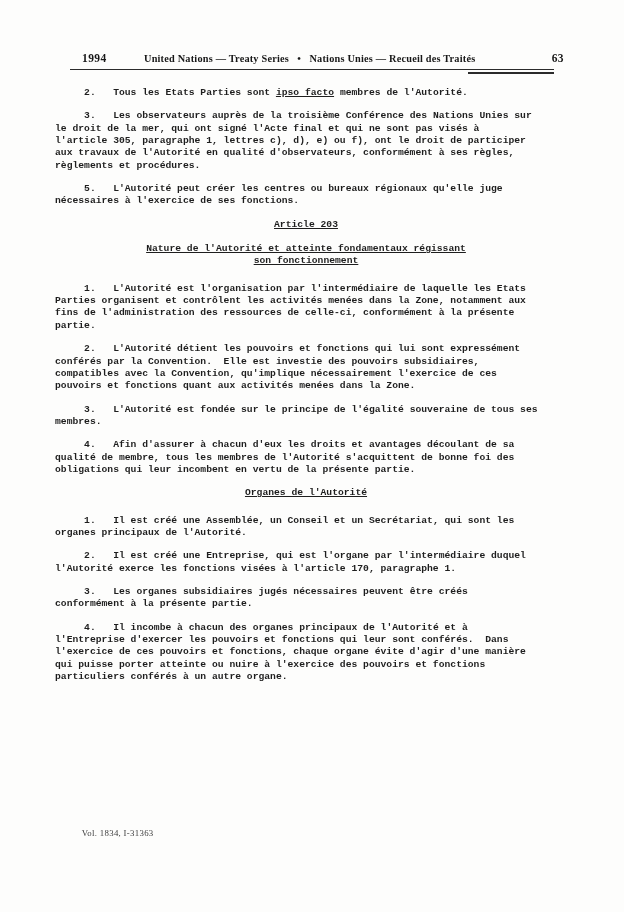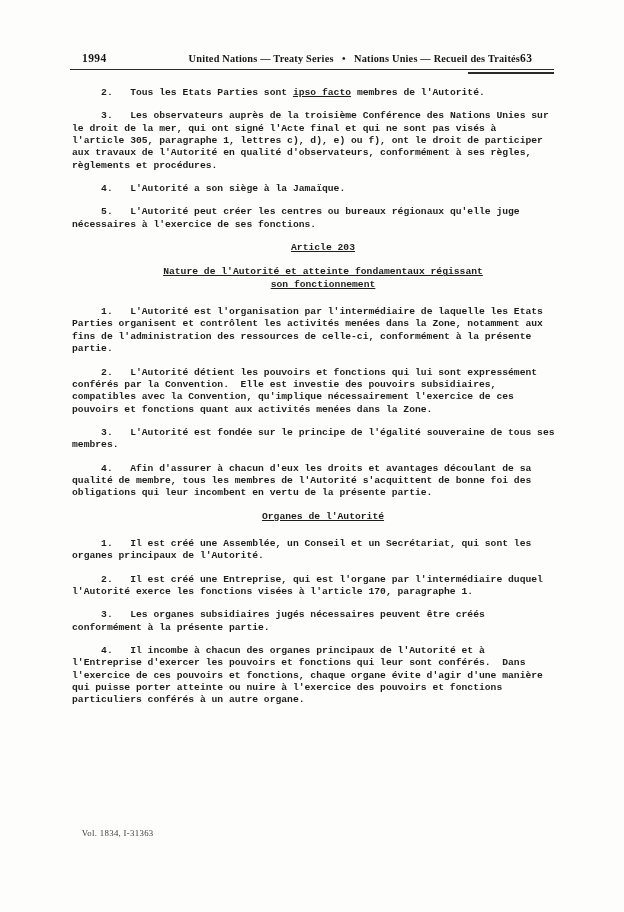--- a/index.html
+++ b/index.html
@@ -33,26 +33,27 @@
     color: #171717;
     margin-left: 26px;
   }
   .header .year {
     width: 62px;
     font-size: 11.5px;
     letter-spacing: 0.4px;
   }
   .header .center {
     flex: 1;
-    text-align: right;
+    text-align: left;
     font-size: 10.3px;
     letter-spacing: 0.2px;
   }
   .header .pagenum {
     width: 44px;
+    text-align: right;
     font-size: 11.5px;
     letter-spacing: 0.4px;
   }
   .rule {
     position: absolute;
     top: 69px;
     left: 70px;
     width: 484px;
     height: 0;
     border-top: 1.8px solid #2b2b2b;
@@ -62,21 +63,21 @@
     top: 72px;
     left: 468px;
     width: 86px;
     height: 0;
     border-top: 2px solid #2b2b2b;
   }
   
   .content {
     position: absolute;
     top: 87px;
-    left: 72px;
+    left: 55px;
     width: 502px;
     font-family: "Liberation Mono", "DejaVu Sans Mono", monospace;
     font-size: 9.7px;
     font-weight: bold;
     line-height: 12.35px;
     color: #1e1e1e;
   }
   .para {
     margin: 0 0 11px 0;
     white-space: pre-wrap;
@@ -123,21 +124,20 @@
   <div class="content">
 
     <div class="para"><span>     2.   Tous les Etats Parties sont </span><span class="u">ipso facto</span><span> membres de l'Autorité.</span></div>
 
     <div class="para">     3.   Les observateurs auprès de la troisième Conférence des Nations Unies sur
 le droit de la mer, qui ont signé l'Acte final et qui ne sont pas visés à
 l'article 305, paragraphe 1, lettres c), d), e) ou f), ont le droit de participer
 aux travaux de l'Autorité en qualité d'observateurs, conformément à ses règles,
 règlements et procédures.</div>
 
-    <div class="para">     4.   L'Autorité a son siège à la Jamaïque.</div>
 
     <div class="para">     5.   L'Autorité peut créer les centres ou bureaux régionaux qu'elle juge
 nécessaires à l'exercice de ses fonctions.</div>
 
     <div class="article-heading"><span class="u">Article 203</span></div>
 
     <div class="article-title"><span class="u">Nature de l'Autorité et atteinte fondamentaux régissant
 son fonctionnement</span></div>
 
     <div class="para">     1.   L'Autorité est l'organisation par l'intermédiaire de laquelle les Etats

